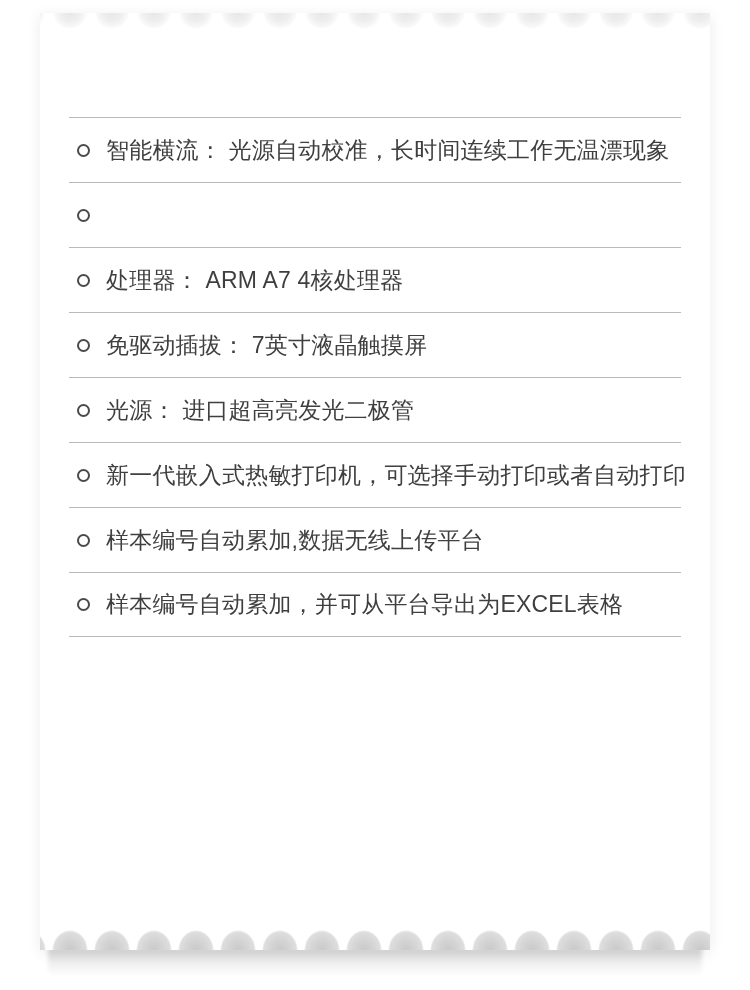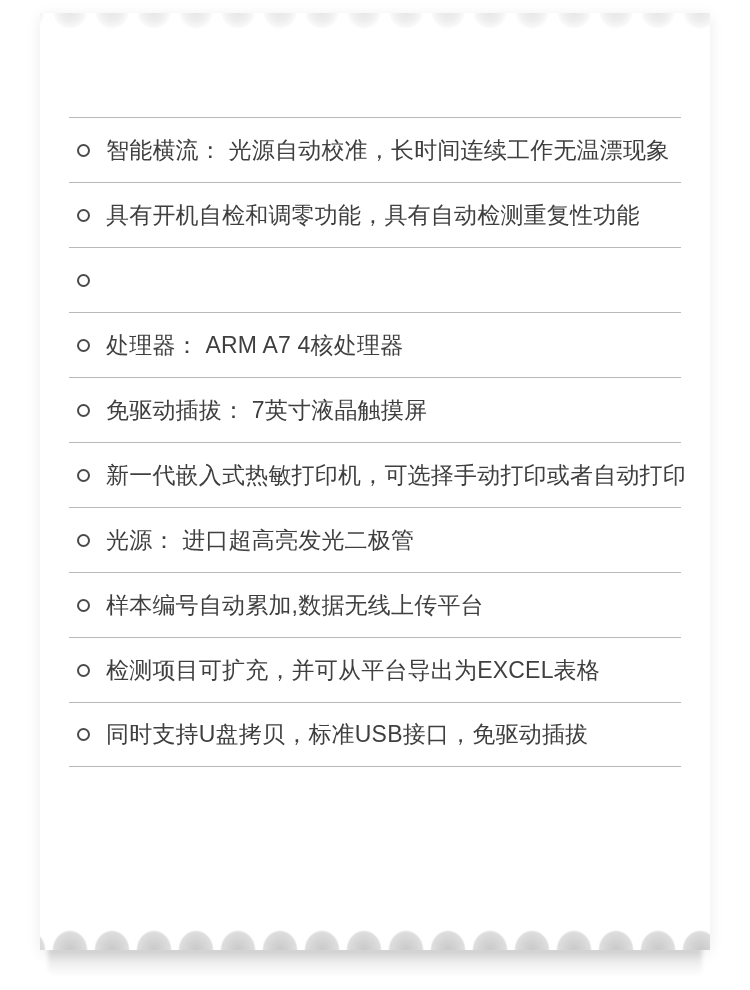--- a/index.html
+++ b/index.html
@@ -98,51 +98,43 @@
   <div class="paper-card">
     <div class="scallop-top"></div>
 
     <ul class="feature-list">
       <li>
         <span class="bullet"></span>
         <span class="txt">智能横流： 光源自动校准，长时间连续工作无温漂现象</span>
       </li>
       <li>
         <span class="bullet"></span>
-        <span class="txt">具有开机自检和调零功能，具有自动检测重复性功能</span>
-      </li>
-      <li>
-        <span class="bullet"></span>
       </li>
       <li>
         <span class="bullet"></span>
         <span class="txt">处理器： ARM A7 4核处理器</span>
       </li>
       <li>
         <span class="bullet"></span>
         <span class="txt">免驱动插拔： 7英寸液晶触摸屏</span>
       </li>
       <li>
         <span class="bullet"></span>
-        <span class="txt">新一代嵌入式热敏打印机，可选择手动打印或者自动打印</span>
+        <span class="txt">光源： 进口超高亮发光二极管</span>
       </li>
       <li>
         <span class="bullet"></span>
-        <span class="txt">光源： 进口超高亮发光二极管</span>
+        <span class="txt">新一代嵌入式热敏打印机，可选择手动打印或者自动打印</span>
       </li>
       <li>
         <span class="bullet"></span>
         <span class="txt">样本编号自动累加,数据无线上传平台</span>
       </li>
       <li>
         <span class="bullet"></span>
-        <span class="txt">检测项目可扩充，并可从平台导出为EXCEL表格</span>
-      </li>
-      <li>
-        <span class="bullet"></span>
-        <span class="txt">同时支持U盘拷贝，标准USB接口，免驱动插拔</span>
+        <span class="txt">样本编号自动累加，并可从平台导出为EXCEL表格</span>
       </li>
     </ul>
 
     <div class="scallop-bottom"></div>
   </div>
 
 </div>
 
 </body></html>

